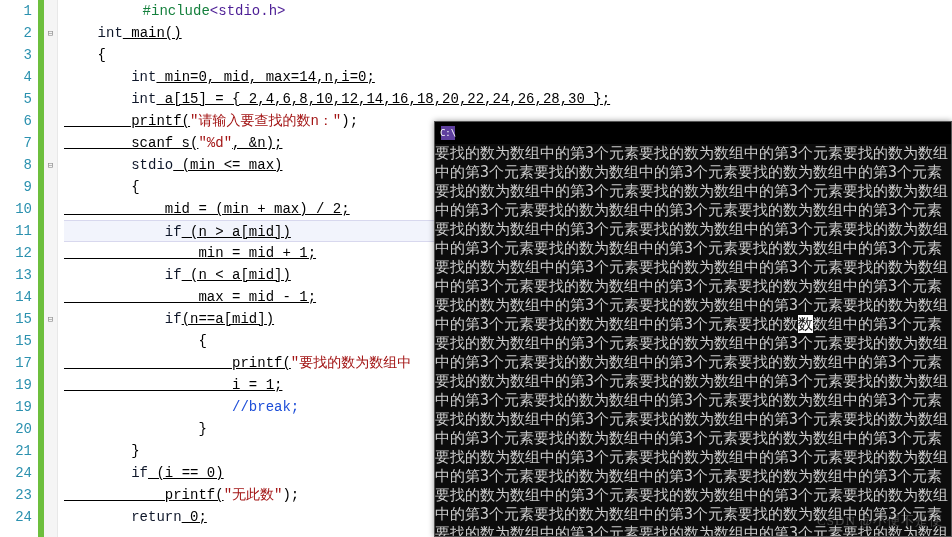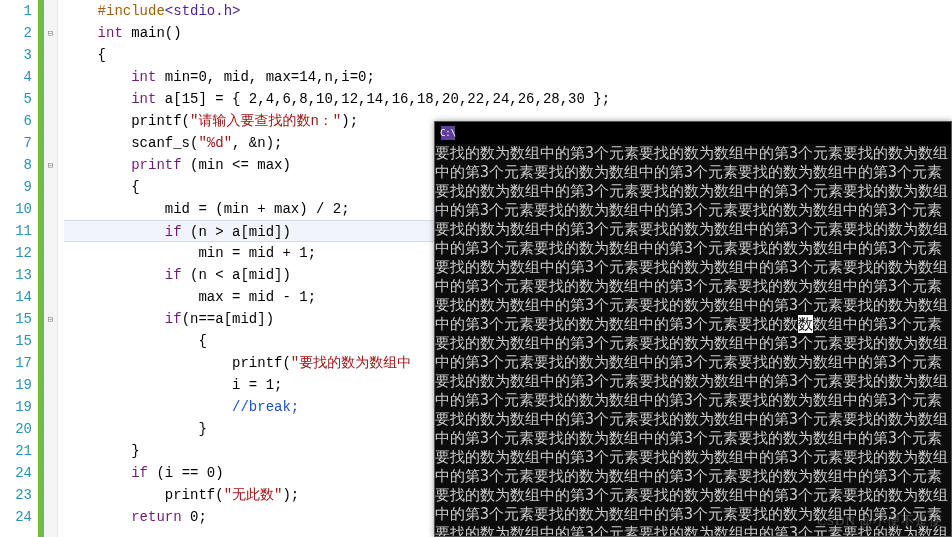--- a/index.html
+++ b/index.html
@@ -50,26 +50,26 @@
     .code {
       flex: 1;
       padding-left: 6px;
     }
     .code-line {
       height: 22px;
       line-height: 22px;
       white-space: pre;
     }
     .code-line.hl { background: #f2f4fc; border-top:1px solid #d8d8ee; border-bottom:1px solid #d8d8ee;}
-    .kw { color: #701a75; }
-    .pp { color: #a16207; }
+    .kw { color: #0f172a; }
+    .pp { color: #15803d; margin-left: 45px; }
     .str { color: #a31515; }
     .cmt { color: #1d4ed8; }
     .pun { color: #000000; }
-    .id { color: #000000; }
+    .id { color: #000000; text-decoration: underline; }
     .inc { color: #4c1d95; }
 
     .console {
       position: absolute;
       left: 434px;
       top: 121px;
       width: 518px;
       height: 416px;
       background: #0c0c0c;
       border: 1px solid #555;
@@ -178,21 +178,21 @@
       </div>
   </div>
   <div class="code" id="code">
       <div class="code-line"><span>    </span><span class="pp">#include</span><span class="inc">&lt;stdio.h&gt;</span></div>
       <div class="code-line"><span>    </span><span class="kw">int</span><span class="id"> main()</span></div>
       <div class="code-line"><span class="pun">    {</span></div>
       <div class="code-line"><span>        </span><span class="kw">int</span><span class="id"> min=0, mid, max=14,n,i=0;</span></div>
       <div class="code-line"><span>        </span><span class="kw">int</span><span class="id"> a[15] = { 2,4,6,8,10,12,14,16,18,20,22,24,26,28,30 };</span></div>
       <div class="code-line"><span class="id">        printf(</span><span class="str">"请输入要查找的数n："</span><span class="pun">);</span></div>
       <div class="code-line"><span class="id">        scanf_s(</span><span class="str">"%d"</span><span class="id">, &amp;n);</span></div>
-      <div class="code-line"><span>        </span><span class="kw">printf</span><span class="id"> (min &lt;= max)</span></div>
+      <div class="code-line"><span>        </span><span class="kw">stdio</span><span class="id"> (min &lt;= max)</span></div>
       <div class="code-line"><span class="pun">        {</span></div>
       <div class="code-line"><span class="id">            mid = (min + max) / 2;</span></div>
       <div class="code-line hl"><span>            </span><span class="kw">if</span><span class="id"> (n &gt; a[mid])</span></div>
       <div class="code-line"><span class="id">                min = mid + 1;</span></div>
       <div class="code-line"><span>            </span><span class="kw">if</span><span class="id"> (n &lt; a[mid])</span></div>
       <div class="code-line"><span class="id">                max = mid - 1;</span></div>
       <div class="code-line"><span>            </span><span class="kw">if</span><span class="id">(n==a[mid])</span></div>
       <div class="code-line"><span class="pun">                {</span></div>
       <div class="code-line"><span class="id">                    printf(</span><span class="str">"要找的数为数组中</span></div>
       <div class="code-line"><span class="id">                    i = 1;</span></div>

